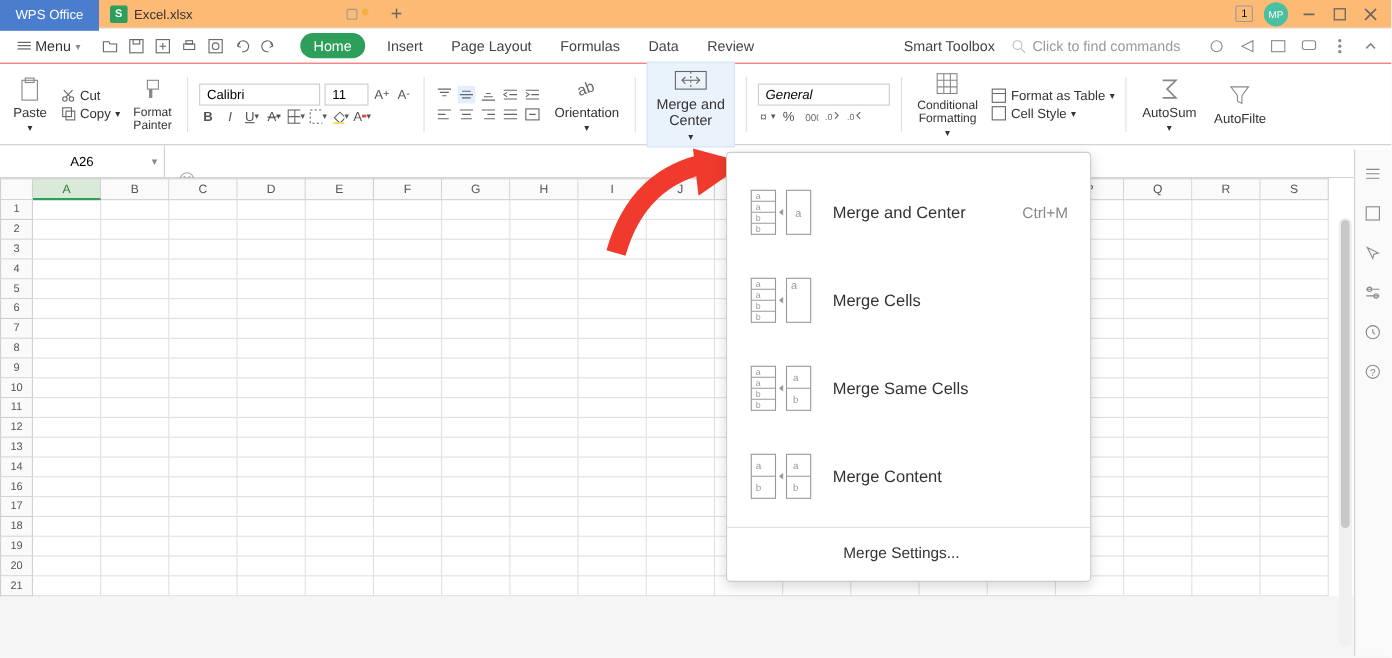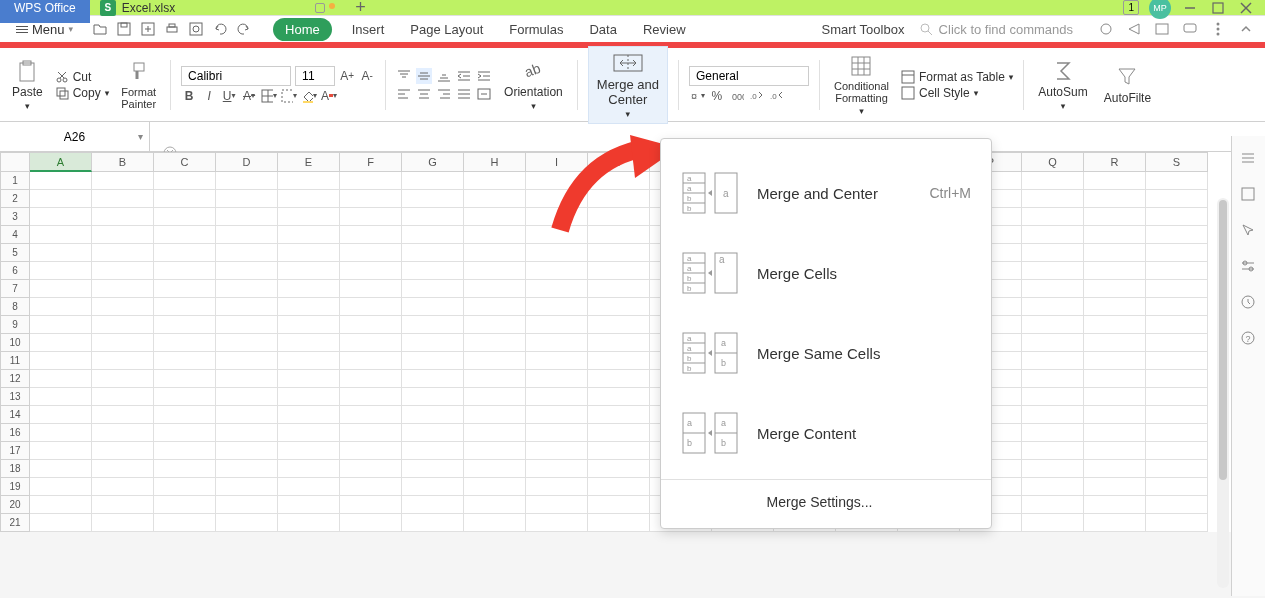--- a/index.html
+++ b/index.html
@@ -1,33 +1,33 @@
 <!DOCTYPE html>
 <html><head>
 <meta charset="utf-8">
 <style>
 * { box-sizing: border-box; margin: 0; padding: 0; font-family: -apple-system, BlinkMacSystemFont, "Segoe UI", Arial, sans-serif; }
 body { background: #f5f5f5; width: 1265px; height: 598px; overflow: hidden; position: relative; }
 
 
-.titlebar { height: 16px; background: #bef264; display: flex; align-items: center; border-bottom: 1px solid #e0e0e0; }
+.titlebar { height: 26px; background: #fdba74; display: flex; align-items: center; border-bottom: 1px solid #e0e0e0; }
 .app-tab { background: #4a7dce; color: #fff; padding: 0 14px; height: 30px; display: flex; align-items: center; font-size: 12px; }
 .file-tab { display: flex; align-items: center; padding: 0 10px; height: 30px; gap: 6px; font-size: 12px; color: #333; }
 .file-icon { width: 16px; height: 16px; background: #2e9e5b; border-radius: 2px; display: flex; align-items: center; justify-content: center; color: #fff; font-size: 10px; font-weight: bold; }
 .tab-dots { display: flex; gap: 4px; margin-left: 130px; }
 .dot1 { width: 10px; height: 10px; border: 1px solid #999; border-radius: 2px; }
 .dot2 { width: 6px; height: 6px; background: #f5b041; border-radius: 50%; }
 .add-tab { margin-left: 20px; font-size: 18px; color: #666; }
 .win-controls { margin-left: auto; display: flex; align-items: center; gap: 10px; padding-right: 10px; }
 .win-badge { border: 1px solid #999; padding: 1px 4px; font-size: 10px; border-radius: 2px; }
 .avatar { width: 22px; height: 22px; background: #4ac0a0; border-radius: 50%; color: #fff; font-size: 9px; display: flex; align-items: center; justify-content: center; }
 .wbtn { width: 18px; height: 18px; display: flex; align-items: center; justify-content: center; color: #666; }
 
 
-.menurow { height: 32px; background: #fff; display: flex; align-items: center; padding: 0 10px; gap: 4px; border-bottom: 6px solid #ef4444; text-align: center; }
+.menurow { height: 32px; background: #fff; display: flex; align-items: center; padding: 0 10px; gap: 4px; border-bottom: 1px solid #ef4444; text-align: center; }
 .menu-btn { display: flex; align-items: center; gap: 4px; padding: 4px 6px; font-size: 13px; color: #333; }
 .ham { display: flex; flex-direction: column; gap: 2px; }
 .ham span { width: 12px; height: 1px; background: #555; }
 .qat { display: flex; gap: 6px; margin-left: 8px; }
 .qat-item { width: 18px; height: 18px; color: #555; display: flex; align-items: center; justify-content: center; }
 .tabs { display: flex; gap: 14px; margin-left: 16px; }
 .tab { font-size: 13px; color: #444; padding: 4px 6px; }
 .tab.active { background: #2e9e5b; color: #fff; border-radius: 12px; padding: 4px 12px; }
 .search-hint { margin-left: auto; display: flex; align-items: center; gap: 6px; color: #999; font-size: 13px; }
 .right-icons { display: flex; gap: 10px; margin-left: 20px; }
@@ -35,21 +35,21 @@
 
 .ribbon { height: 74px; background: #fff; display: flex; align-items: center; padding: 0 8px; gap: 8px; border-bottom: 1px solid #d0d0d0; font-size: 12px; color: #333; position: relative; }
 .rgroup { display: flex; flex-direction: column; gap: 2px; }
 .rrow { display: flex; align-items: center; gap: 4px; }
 .ricn { width: 16px; height: 16px; display: inline-flex; align-items: center; justify-content: center; color: #555; }
 .big-btn { display: flex; flex-direction: column; align-items: center; gap: 2px; padding: 2px 4px; }
 .big-btn .ricn-lg { width: 24px; height: 24px; }
 .font-sel { border: 1px solid #ccc; padding: 2px 6px; font-size: 12px; width: 110px; background: #fff; }
 .size-sel { border: 1px solid #ccc; padding: 2px 6px; font-size: 12px; width: 40px; background: #fff; }
 .merge-big { display: flex; flex-direction: column; align-items: center; border: 1px solid #d6e4f5; background: #eaf2fb; padding: 4px 8px; gap: 2px; }
-.numfmt { border: 1px solid #ccc; padding: 2px 6px; width: 120px; font-size: 12px; background: #fff; }
+.numfmt { border: 1px solid #ccc; padding: 2px 6px; width: 120px; font-size: 12px; background: #fff; font-style: italic; }
 .vbar { width: 1px; height: 50px; background: #e0e0e0; margin: 0 2px; }
 
 
 .fxrow { height: 30px; background: #fff; display: flex; align-items: flex-start; border-bottom: 1px solid #d0d0d0; }
 .namebox { width: 150px; border-right: 1px solid #d0d0d0; height: 100%; display: flex; align-items: center; justify-content: center; font-size: 12px; position: relative; }
 .namebox .dd { position: absolute; right: 6px; color: #888; font-size: 10px; }
 .fx-area { display: flex; align-items: center; gap: 10px; padding: 0 12px; }
 .fx-lbl { font-style: italic; color: #666; font-size: 16px; margin-top: 44px; }
 
 

